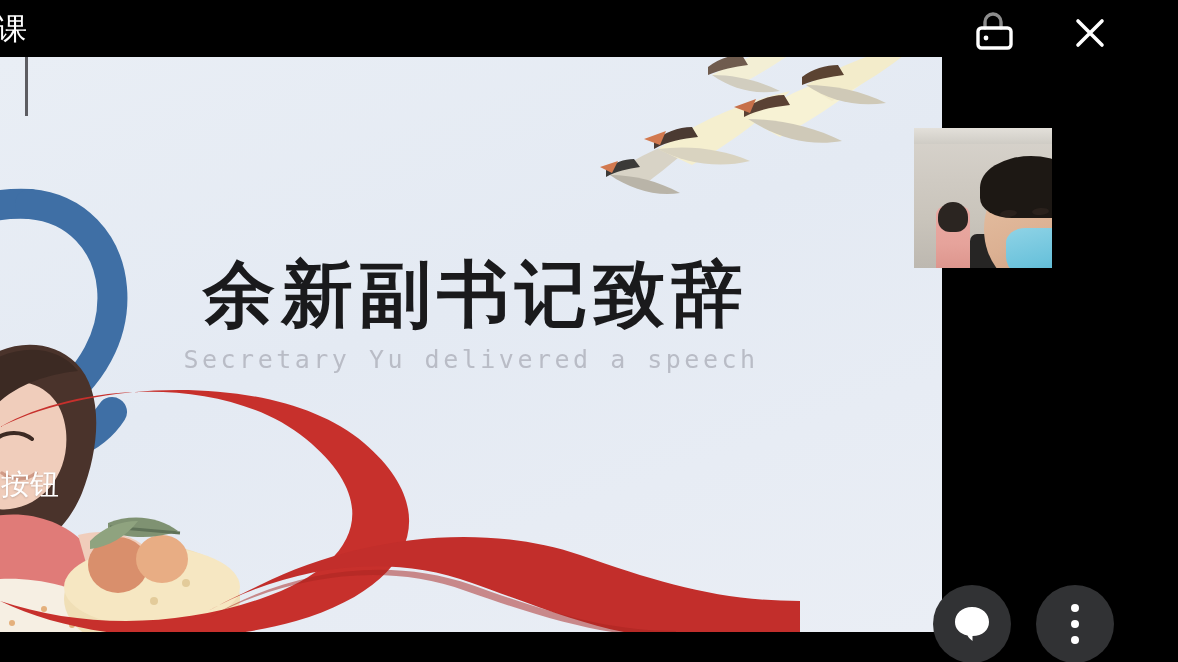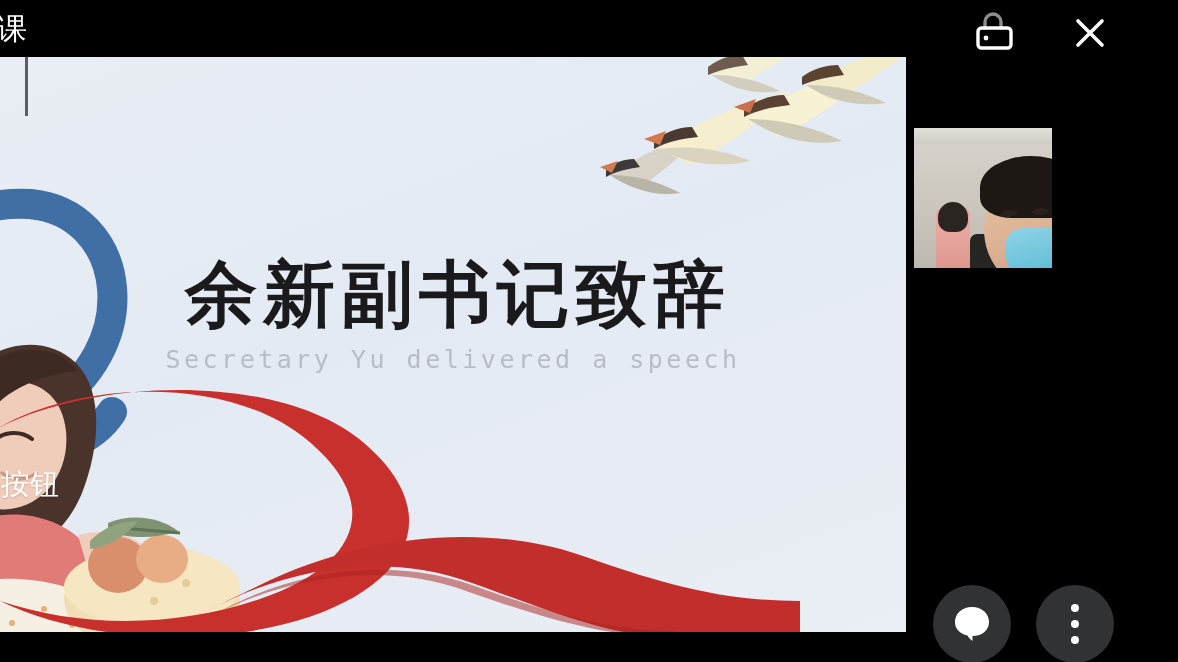--- a/index.html
+++ b/index.html
@@ -51,20 +51,21 @@
     display: flex; align-items: center; justify-content: center;
   }
 
   
   .slide-stage {
     position: absolute;
     left: 0; top: 57px;
     width: 906px; height: 575px;
     background: #e7ecf4;
     overflow: hidden;
+    padding-left: 36px;
   }
   .slide-inner {
     position: absolute;
     inset: 0;
     background: linear-gradient(160deg,#e9eef5 0%, #e4eaf3 45%, #eaeef5 100%);
   }
   
   .slide-tick {
     position: absolute;
     left: 25px; top: 0px;

